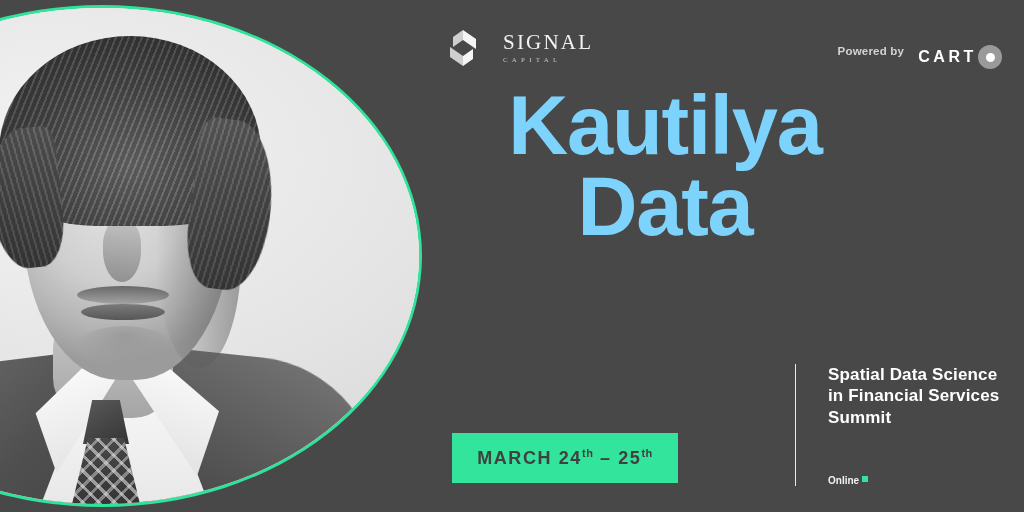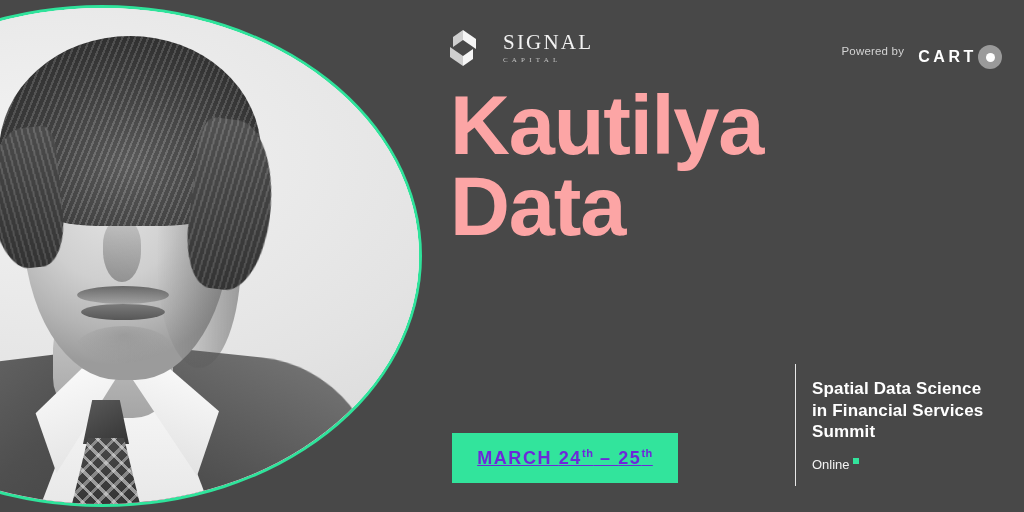--- a/index.html
+++ b/index.html
@@ -162,75 +162,74 @@
   .sig-sub {
     font-family:"Liberation Serif", serif;
     font-size:7px; letter-spacing:4.2px; color:#c4c4c4;
     margin-top:4px; line-height:1;
   }
 
   #powered-by {
     position:absolute; right:22px; top:33px;
     display:flex; align-items:center; gap:14px;
   }
-  .pb-label { font-size:11.5px; color:#d3d3d3; letter-spacing:.2px; }
+  .pb-label { font-size:11.5px; color:#d3d3d3; letter-spacing:.2px;font-weight:bold; }
   .carto { display:flex; align-items:center;margin-top:12px; }
   .carto-text {
     font-size:16px; font-weight:bold; color:#ffffff; letter-spacing:3.6px;
   }
   .carto-o {
     width:24px; height:24px; border-radius:50%;
     background:#9a9a9a; margin-left:1px;
     display:flex; align-items:center; justify-content:center;
   }
   .carto-o i { width:9px; height:9px; border-radius:50%; background:#ffffff; display:block; }
 
   
   #speaker-name {
     position:absolute; left:450px; top:86px;
     width:430px;
-    font-size:83px; font-weight:bold; color:#fca5a5;
-    line-height:.97; letter-spacing:-1.2px;
+    font-size:83px; font-weight:bold; color:#7dd3fc;
+    line-height:.97; letter-spacing:-1.2px;text-align:center;
   }
   #speaker-title {
     position:absolute; left:452px; top:310px;
     font-size:18.5px; font-weight:bold; color:#f0f0f0;
     letter-spacing:2.6px;
   }
 
   
   #date-badge {
     position:absolute; left:452px; top:433px;
     width:226px; height:50px;
     background:#32e49c;
     display:flex; align-items:center; justify-content:center;
   }
   #date-badge .d-text {
-    font-size:18px; font-weight:bold; color:#6d28d9;
+    font-size:18px; font-weight:bold; color:#404040;
     letter-spacing:1.6px;
-    text-decoration:underline;
   }
   #date-badge sup { font-size:11px; letter-spacing:.5px; }
 
   
   #event-block {
     position:absolute; left:795px; top:364px;
     height:122px;
     border-left:1.5px solid #e8e8e8;
-    padding-left:16px;
-    display:flex; flex-direction:column; justify-content:center;
+    padding-left:32px;
+    display:flex; flex-direction:column; justify-content:space-between;
   }
   #event-title {
     font-size:17px; font-weight:bold; color:#ffffff;
     line-height:1.26; letter-spacing:.15px;
     width:180px;
   }
   #event-mode {
     margin-top:14px;
-    font-size:13px; font-weight:normal; color:#f2f2f2;
+    font-size:10px; font-weight:bold; color:#f2f2f2;
     display:inline-flex; align-items:flex-start;
   }
   #event-mode .dot {
     width:6px; height:6px; background:#32e49c;
     display:inline-block; margin-left:3px; margin-top:1px;
   }
 </style>
 </head>
 <body>
 

